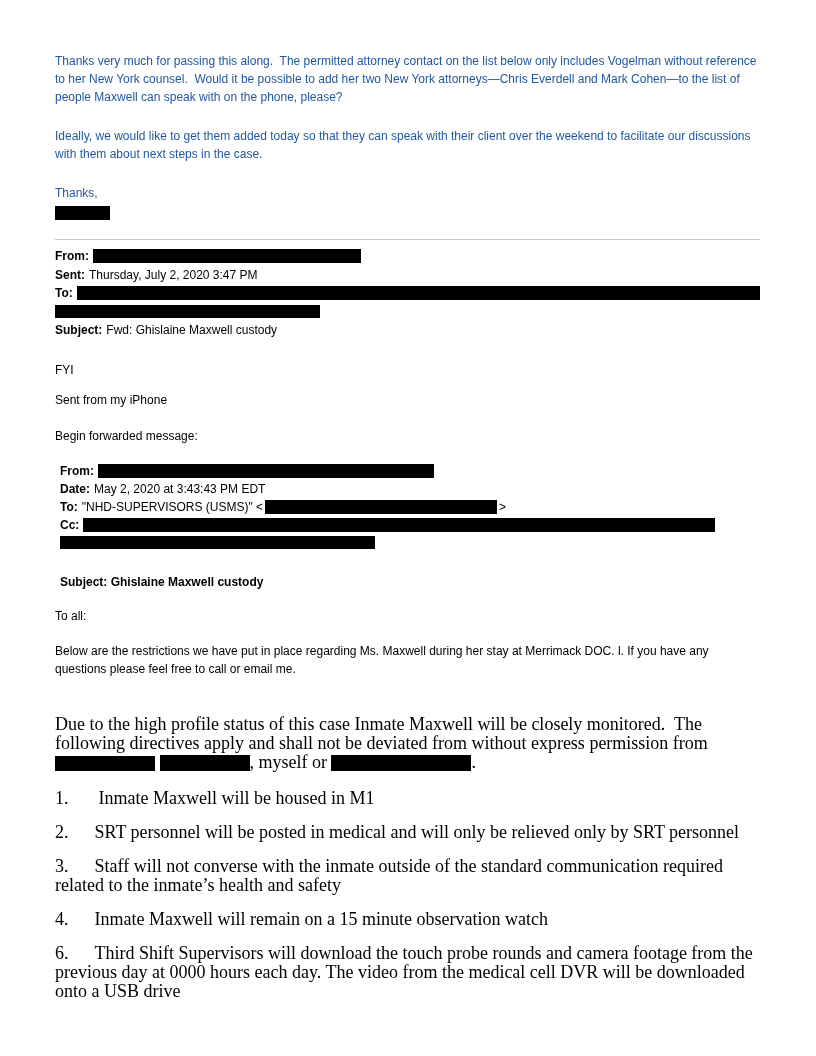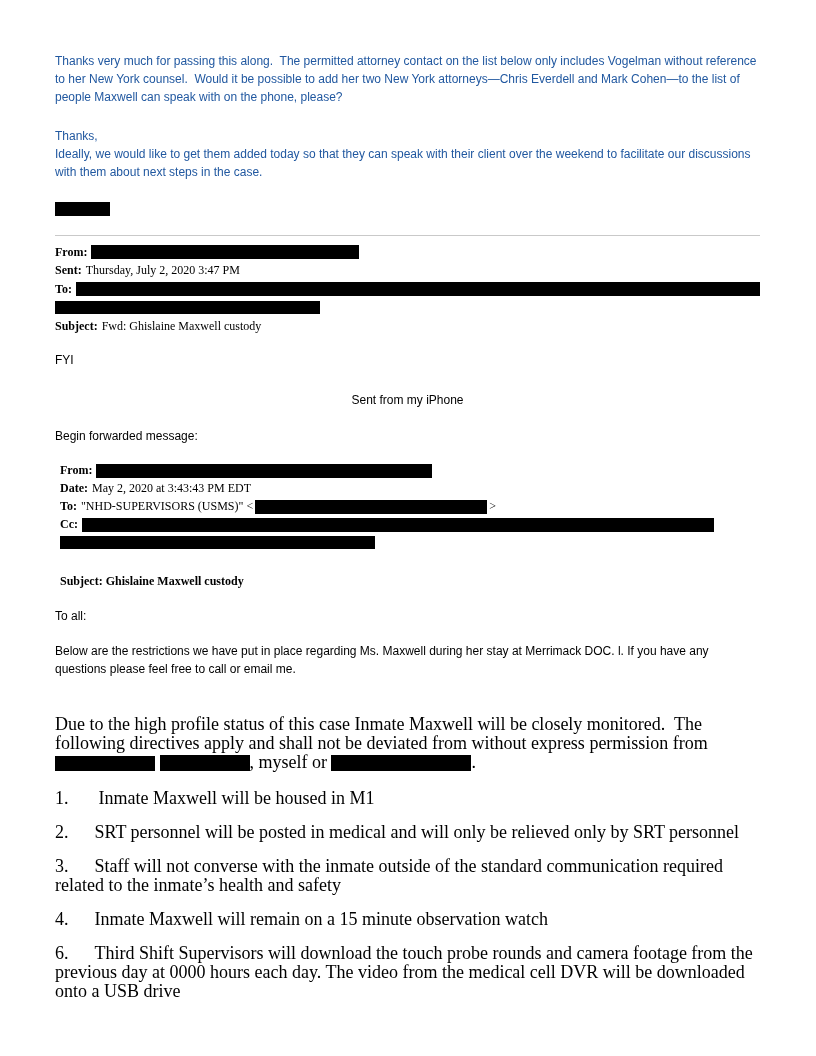--- a/index.html
+++ b/index.html
@@ -18,52 +18,52 @@
 
   
   .redact { background:var(--redaction,#000); display:block; height:14px; }
   .redact.sig { width:55px; margin-top:4px; }
   .inline-redact { display:inline-block; background:var(--redaction,#000); vertical-align:-3px; }
 
   .divider { border:none; border-top:1px solid #C9C9C9; margin:19px 0 7px 0; }
 
   
   .hdr { font-size:12px; }
-  .hline { display:flex; align-items:center; height:18.5px;font-family:Liberation Serif, serif; }
+  .hline { display:flex; align-items:center; height:18.5px; }
   .lbl { font-weight:bold; margin-right:4px; white-space:pre; }
   .val { white-space:pre; }
   .bold-line { font-weight:bold;margin-top:42px; }
   .redact.fill { flex:1; }
   .hdr.fwd { margin-top:17px; margin-left:5px; }
   .hdr.fwd .hline { height:18px; }
 
   
   .plain { font-size:12px; line-height:18px; }
-  .fyi { margin-top:15px; }
-  .iphone { margin-top:22px;text-align:center; }
+  .fyi { margin-top:21px; }
+  .iphone { margin-top:12px; }
   .beginfwd { margin-top:18px; }
   .toall { margin-top:37px; }
   .intro { margin-top:17px; }
 
   
   .serif { font-family:"Liberation Serif", serif; font-size:18px; line-height:19px; }
   .directive { margin-top:37px; white-space:pre-wrap; }
   .list { margin-top:17px; }
   .li { margin-bottom:15px; }
   .li .gap { display:inline-block; width:26px; }
   .li.first .gap { width:30px; }
 </style>
 </head>
 <body>
 
 <div class="page">
 
   <p class="reply p1">Thanks very much for passing this along.  The permitted attorney contact on the list below only includes Vogelman without reference to her New York counsel.  Would it be possible to add her two New York attorneys—Chris Everdell and Mark Cohen—to the list of people Maxwell can speak with on the phone, please?</p>
+  <p class="reply p2">Ideally, we would like to get them added today so that they can speak with their client over the weekend to facilitate our discussions with them about next steps in the case.</p>
   <p class="reply">Thanks,</p>
-  <p class="reply p2">Ideally, we would like to get them added today so that they can speak with their client over the weekend to facilitate our discussions with them about next steps in the case.</p>
   <div class="redact sig"></div>
 
   <hr class="divider">
 
   <div class="hdr">
     <div class="hline">
         <span class="lbl">From:</span>
         <span class="redact" style="width:268px;"></span>
       </div>
     <div class="hline">

